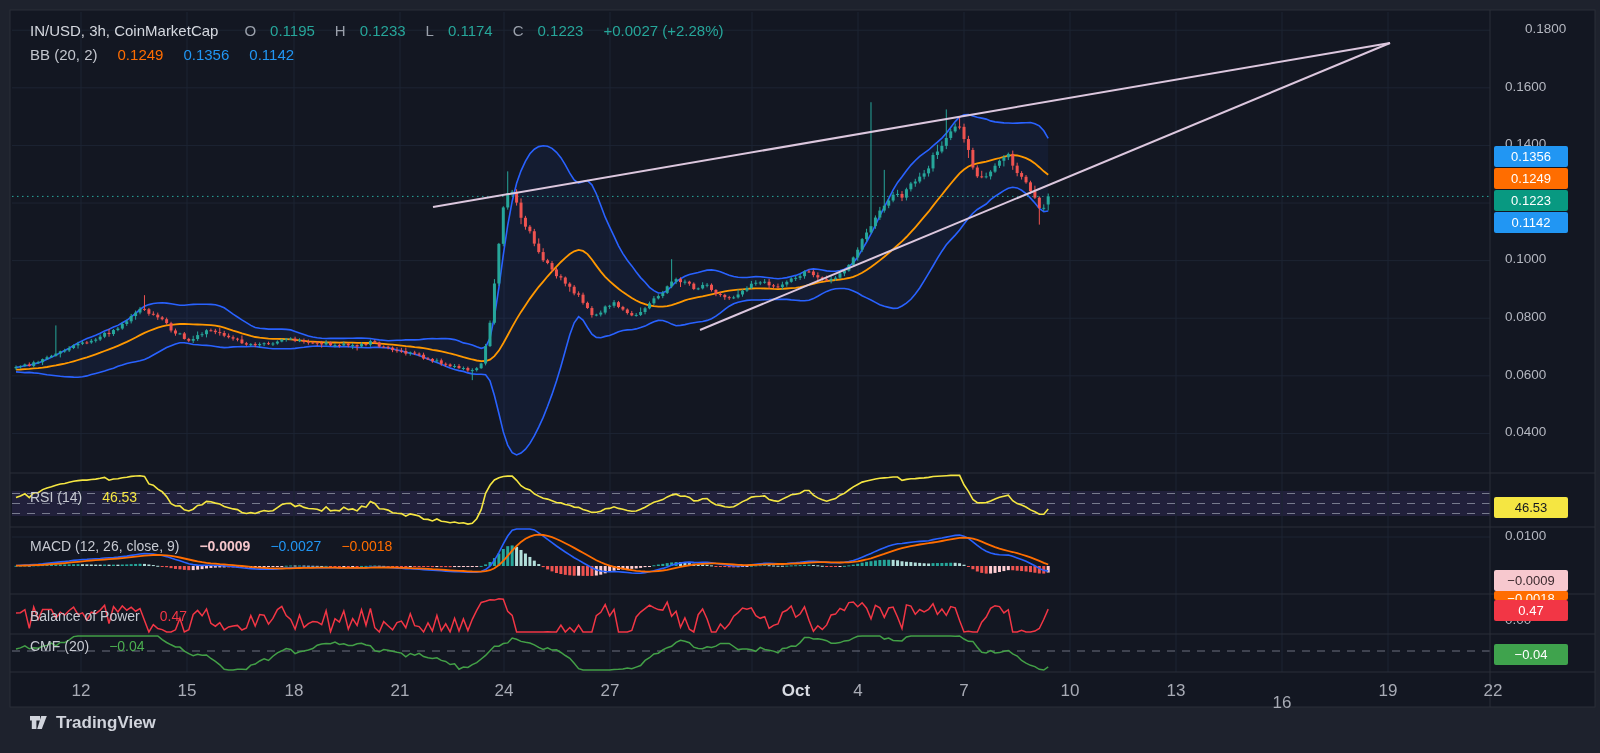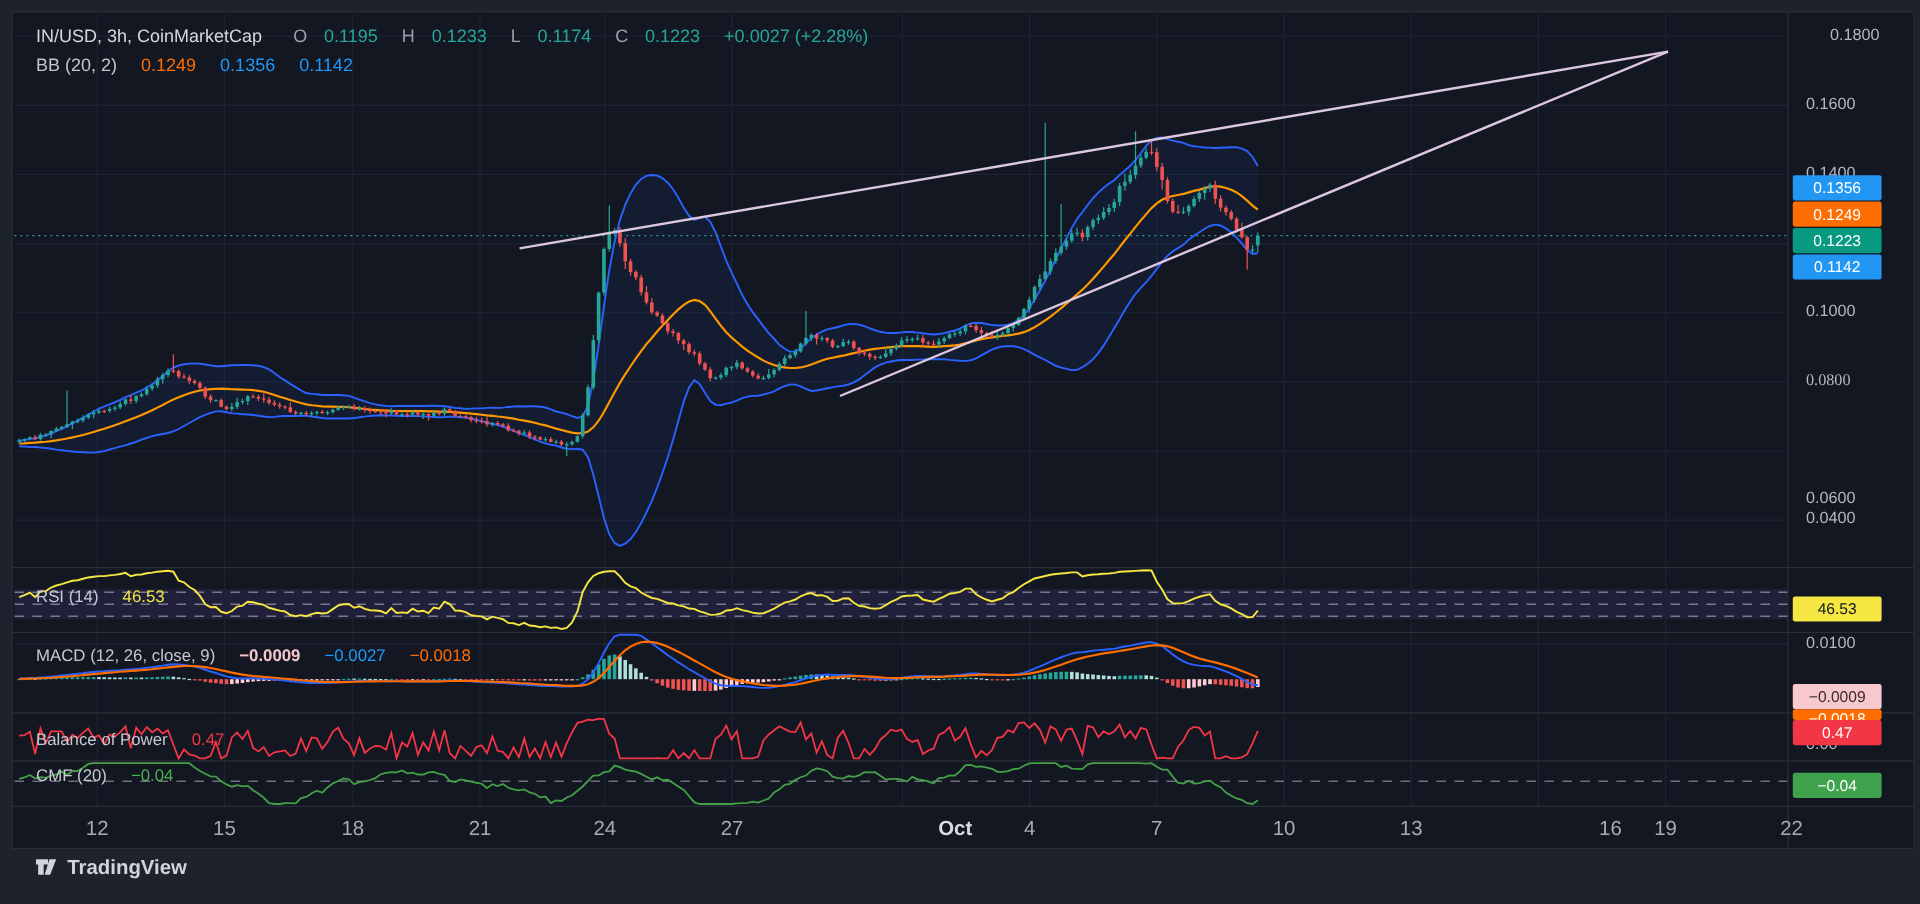--- a/index.html
+++ b/index.html
@@ -817,39 +817,39 @@
   <span>CMF (20)</span>
   <span class="val-gr">−0.04</span>
 </div>
 
 <div id="price-axis">
     <div class="ticklbl" style="top: 21px; margin-left: 20px;">0.1800</div>
     <div class="ticklbl" style="top: 79px;">0.1600</div>
     <div class="ticklbl" style="top: 136px;">0.1400</div>
     <div class="ticklbl" style="top: 194px;">0.1200</div>
     <div class="ticklbl" style="top: 251px;">0.1000</div>
-    <div class="ticklbl" style="top: 309px; font-family: Liberation Serif, serif;">0.0800</div>
-    <div class="ticklbl" style="top: 367px; margin-top: 40px;">0.0600</div>
+    <div class="ticklbl" style="top: 309px;">0.0800</div>
+    <div class="ticklbl" style="top: 367px;">0.0600</div>
     <div class="ticklbl" style="top: 424px;">0.0400</div>
     <div class="ticklbl" style="top: 528px;">0.0100</div>
     <div class="ticklbl" style="top: 612px;">0.00</div>
   </div>
 <div id="time-axis">
     <div class="tticklbl" style="left: 81px;">12</div>
     <div class="tticklbl" style="left: 187px; text-align: right;">15</div>
     <div class="tticklbl" style="left: 294px;">18</div>
     <div class="tticklbl" style="left: 400px;">21</div>
     <div class="tticklbl" style="left: 504px;">24</div>
     <div class="tticklbl" style="left: 610px;">27</div>
     <div class="tticklbl month" style="left: 796px;">Oct</div>
     <div class="tticklbl" style="left: 858px;">4</div>
     <div class="tticklbl" style="left: 964px;">7</div>
     <div class="tticklbl" style="left: 1070px; text-align: right;">10</div>
     <div class="tticklbl" style="left: 1176px;">13</div>
-    <div class="tticklbl" style="left: 1342px;">16</div>
+    <div class="tticklbl" style="left: 1282px; margin-top: 12px;">16</div>
     <div class="tticklbl" style="left: 1388px;">19</div>
     <div class="tticklbl" style="left: 1493px;">22</div>
   </div>
 <div id="axis-badges">
     <div class="badge" style="top: 146px; height: 21px; background: rgb(33, 150, 243); color: rgb(255, 255, 255);">0.1356</div>
     <div class="badge" style="top: 168px; height: 21px; background: rgb(255, 109, 0); color: rgb(255, 255, 255);">0.1249</div>
     <div class="badge" style="top: 190px; height: 21px; background: rgb(8, 153, 129); color: rgb(255, 255, 255);">0.1223</div>
     <div class="badge" style="top: 212px; height: 21px; background: rgb(33, 150, 243); color: rgb(255, 255, 255);">0.1142</div>
     <div class="badge" style="top: 497px; height: 21px; background: rgb(245, 230, 66); color: rgb(19, 23, 34);">46.53</div>
     <div class="badge" style="top: 570px; height: 21px; background: rgb(247, 200, 206); color: rgb(60, 42, 46);">−0.0009</div>

